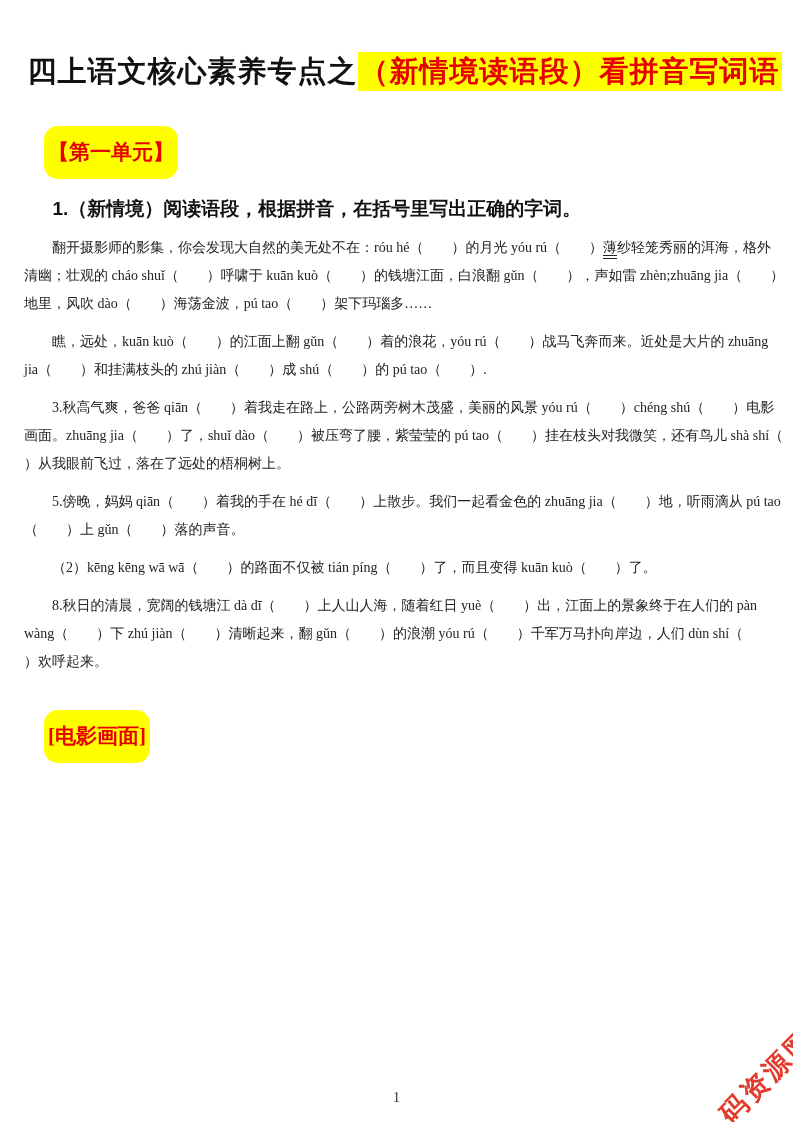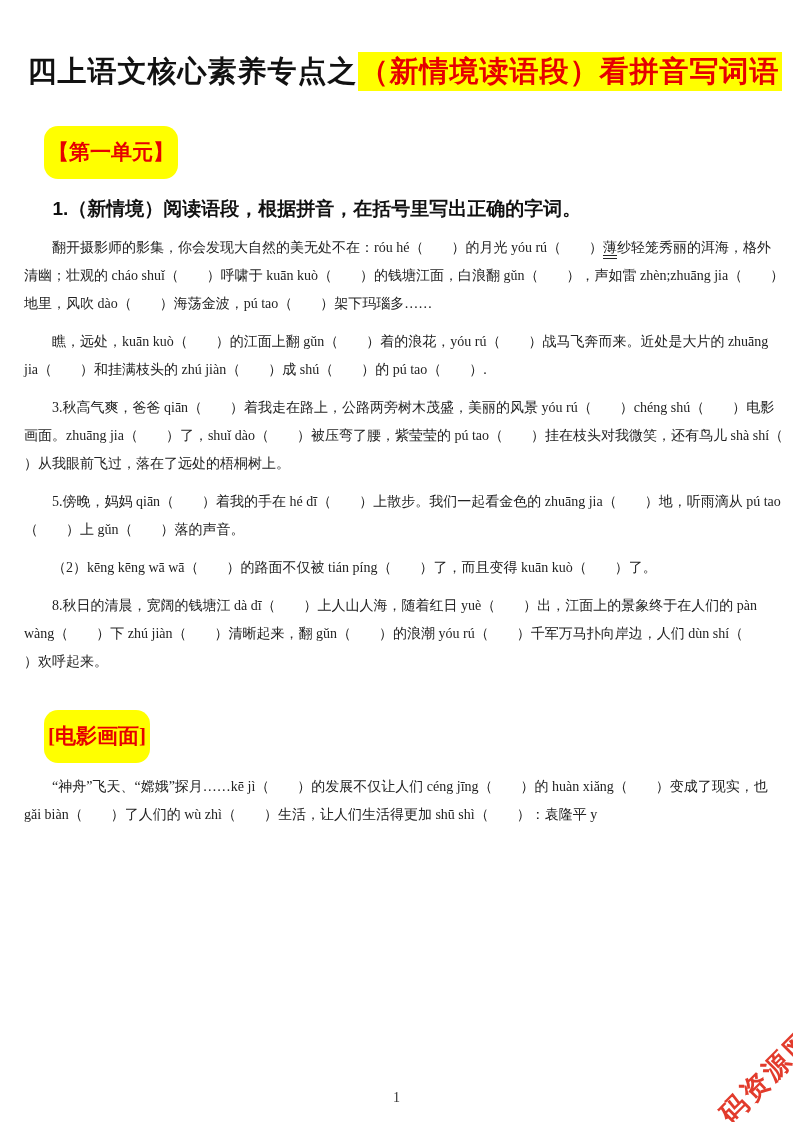--- a/index.html
+++ b/index.html
@@ -115,19 +115,18 @@
 
   <p class="para">（2）kēng kēng wā wā（        ）的路面不仅被 tián píng（        ）了，而且变得 kuān kuò（        ）了。</p>
 
   <p class="para">8.秋日的清晨，宽阔的钱塘江 dà dī（        ）上人山人海，随着红日 yuè（        ）出，江面上的景象终于在人们的 pàn wàng（        ）下 zhú jiàn（        ）清晰起来，翻 gǔn（        ）的浪潮 yóu rú（        ）千军万马扑向岸边，人们 dùn shí（        ）欢呼起来。</p>
 
   <div>
     <div class="section-header">[电影画面]</div>
   </div>
 
 
-  <p class="para">“神舟”飞天、“嫦娥”探月……kē jì（        ）的发展不仅让人们 céng jīng（        ）的 huàn xiǎng（        ）变成了现实，也 gǎi biàn（        ）了人们的 wù zhì（        ）生活，让人们生活得更加 shū shì（        ）：袁隆平 y</p>
 
   <div class="page-number">1</div>
 
   <div class="watermark">码资源网</div>
 
 </div>
 
 </body></html>

